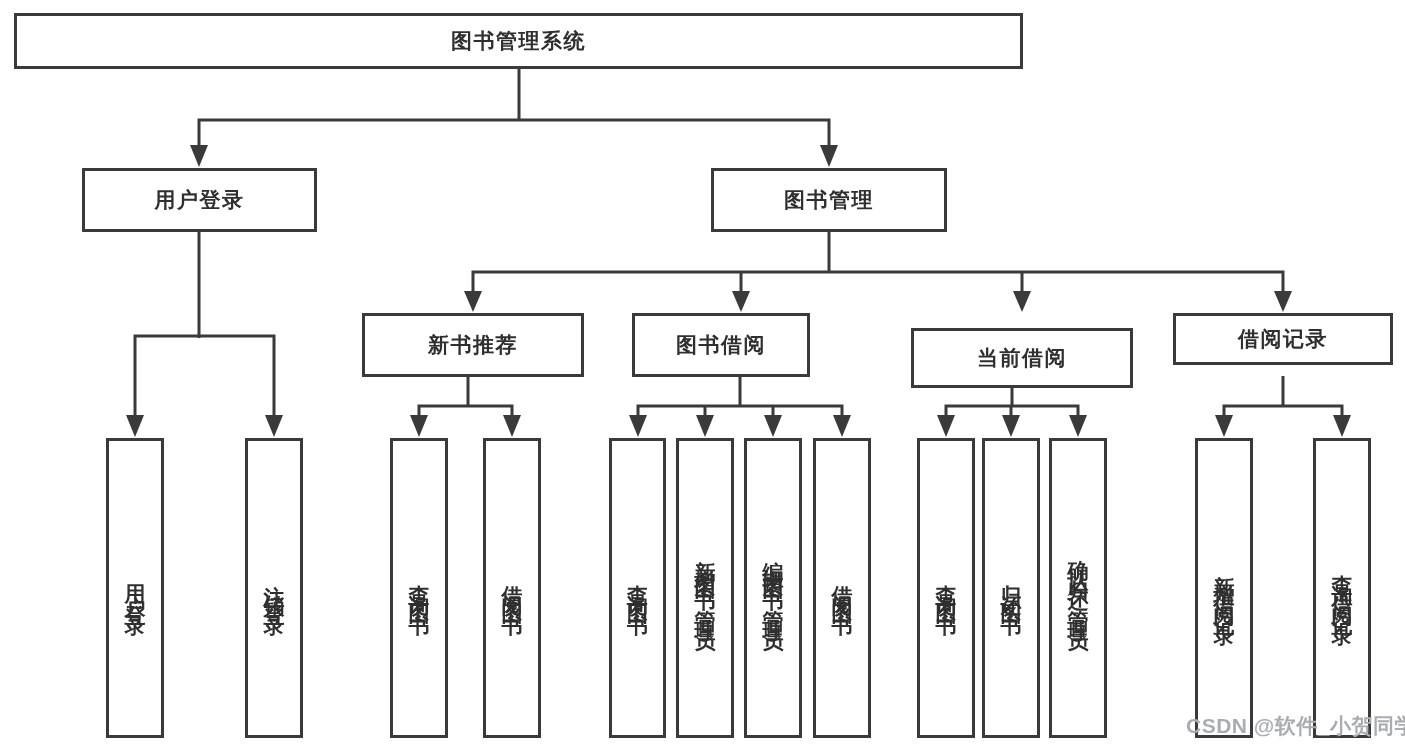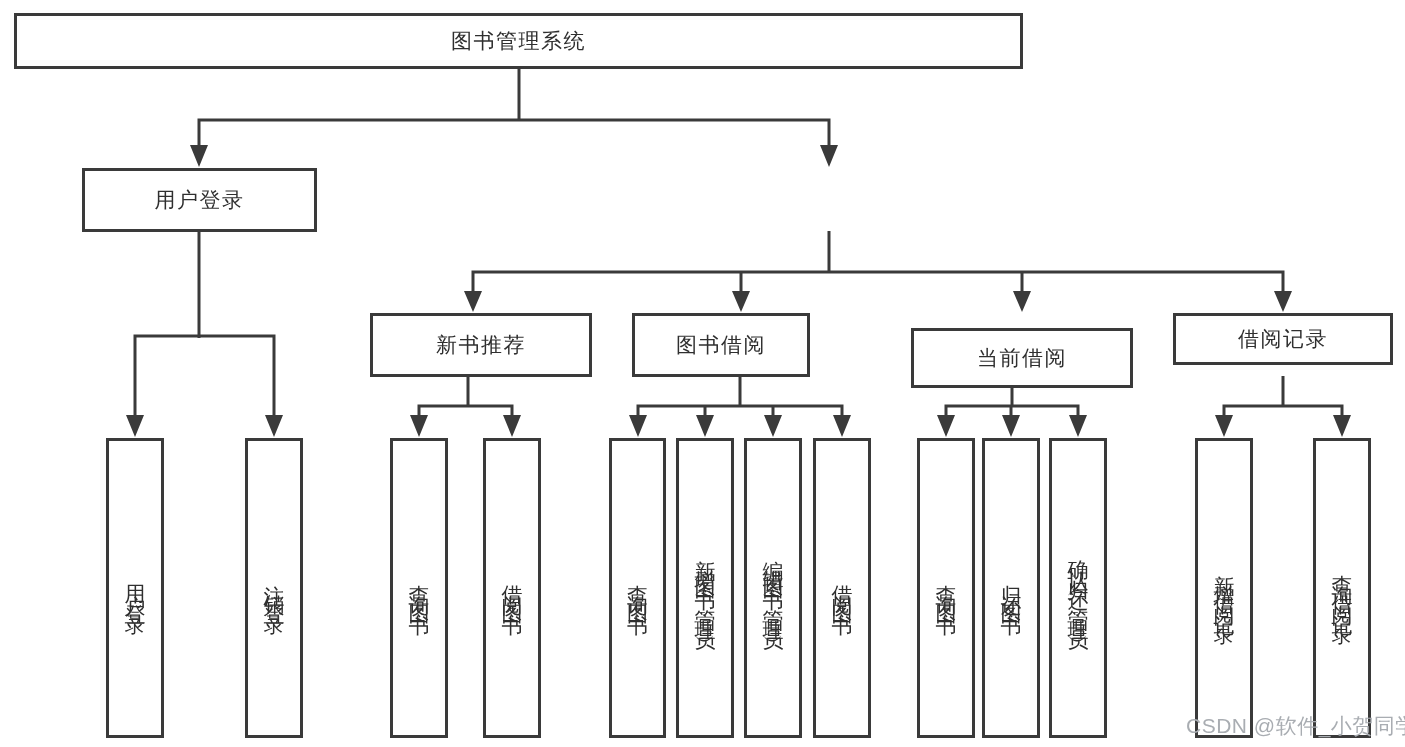--- a/index.html
+++ b/index.html
@@ -1,18 +1,18 @@
 <!DOCTYPE html>
 <html><head>
 <meta charset="utf-8">
 <style>
   html,body{margin:0;padding:0;background:#ffffff;}
   .canvas{
     position:relative;width:1405px;height:747px;background:#ffffff;overflow:hidden;
-    font-family:"Liberation Sans","DejaVu Sans",sans-serif;color:#2f2f2f;
+    font-family:"Liberation Sans","DejaVu Sans",sans-serif;color:#2f2f2f;font-weight:bold;
   }
   .node{
     position:absolute;box-sizing:border-box;background:#ffffff;
     border:3px solid #3a3a3a;display:flex;align-items:center;justify-content:center;
     font-size:21px;letter-spacing:1.5px;white-space:nowrap;z-index:2;
   }
   .node.v{
     writing-mode:vertical-rl;letter-spacing:10px;white-space:normal;
   }
   svg.wires{position:absolute;left:0;top:0;z-index:1;}
@@ -41,22 +41,23 @@
       M126 415 H144 L135 437 Z  M265 415 H283 L274 437 Z
       M410 415 H428 L419 437 Z  M503 415 H521 L512 437 Z
       M629 415 H647 L638 437 Z  M696 415 H714 L705 437 Z  M764 415 H782 L773 437 Z  M833 415 H851 L842 437 Z
       M937 415 H955 L946 437 Z  M1002 415 H1020 L1011 437 Z  M1069 415 H1087 L1078 437 Z
       M1215 415 H1233 L1224 437 Z  M1333 415 H1351 L1342 437 Z"></path>
   </svg>
 
   <div class="node" style="left:14px;top:13px;width:1009px;height:56px">图书管理系统</div>
 
   <div class="node" style="left:82px;top:168px;width:235px;height:64px">用户登录</div>
+  <div class="node" style="left:711px;top:168px;width:236px;height:64px">图书管理</div>
 
-  <div class="node" style="left:370px;top:313px;width:222px;height:64px">新书推荐</div>
+  <div class="node" style="left:362px;top:313px;width:222px;height:64px">新书推荐</div>
   <div class="node" style="left:632px;top:313px;width:178px;height:64px">图书借阅</div>
   <div class="node" style="left:911px;top:328px;width:222px;height:60px">当前借阅</div>
   <div class="node" style="left:1173px;top:313px;width:220px;height:52px">借阅记录</div>
 
   <div class="node v" style="left:106px;top:438px;width:58px;height:300px">用户登录</div>
   <div class="node v" style="left:245px;top:438px;width:58px;height:300px">注销登录</div>
 
   <div class="node v" style="left:390px;top:438px;width:58px;height:300px">查询图书</div>
   <div class="node v" style="left:483px;top:438px;width:58px;height:300px">借阅图书</div>
 

